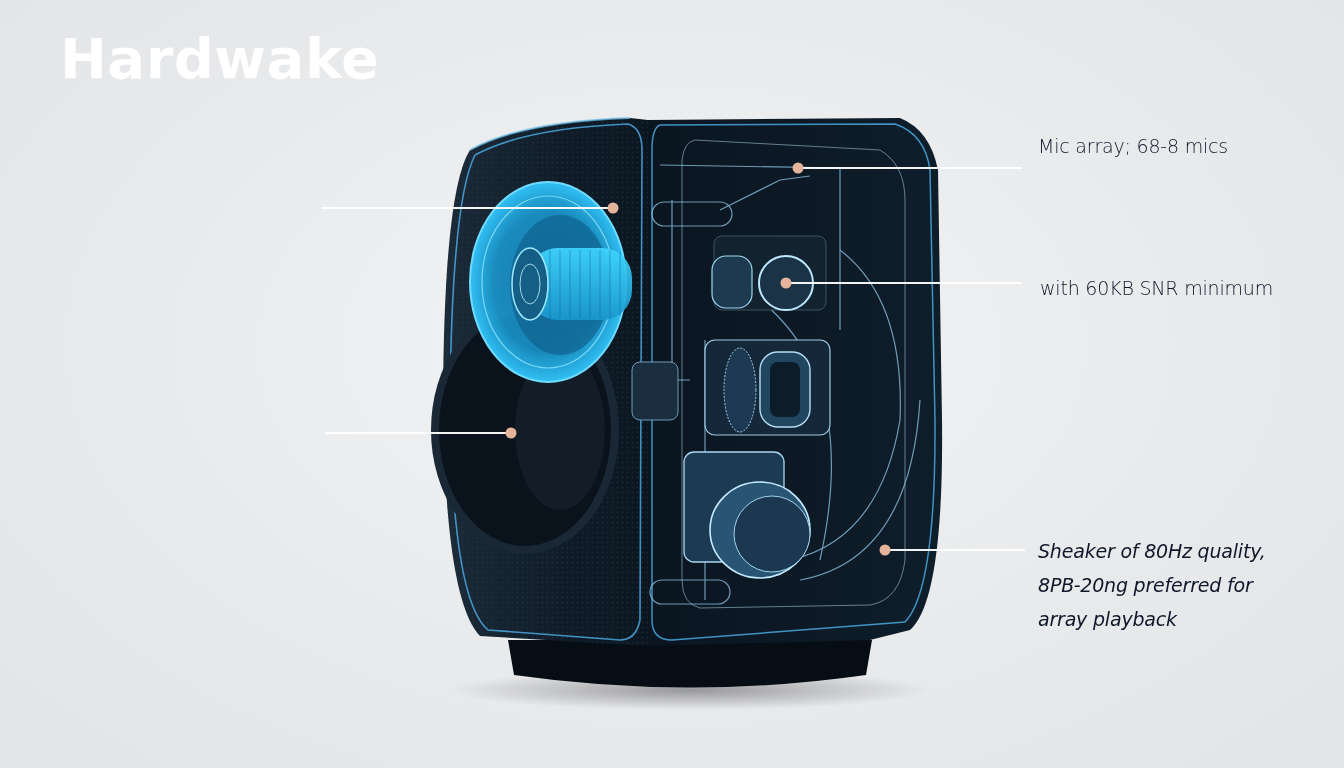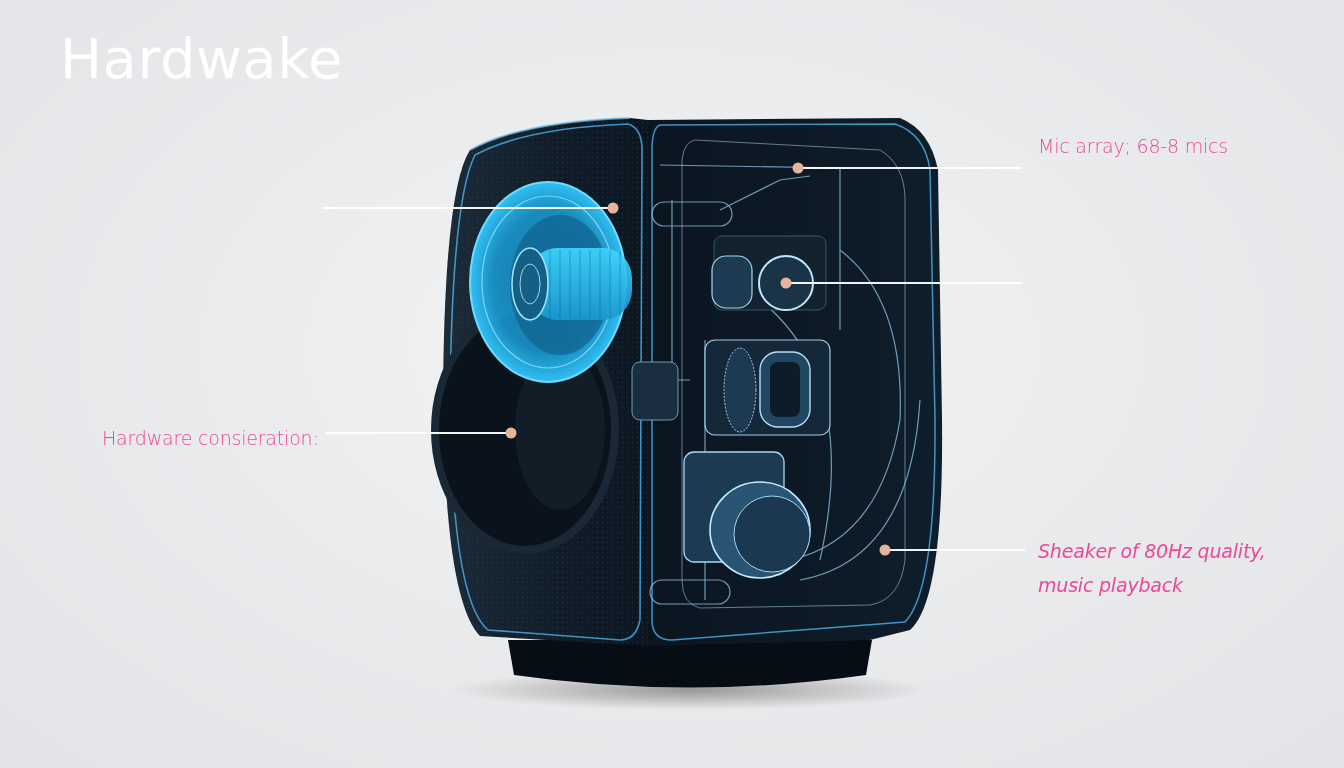--- a/index.html
+++ b/index.html
@@ -3,26 +3,26 @@
 <meta charset="utf-8">
 <style>
   html, body { margin:0; padding:0; }
   body {
     width:1344px; height:768px; overflow:hidden; position:relative;
     background: radial-gradient(ellipse at 50% 45%, #f3f4f6 0%, #e9eaec 55%, #e2e4e7 100%);
     font-family: "Liberation Sans", "DejaVu Sans", sans-serif;
   }
   .title {
     position:absolute; left:60px; top:26px;
-    font-size:56px; font-weight:400; color:#ffffff; letter-spacing:0.5px;
+    font-size:56px; font-weight:700; color:#ffffff; letter-spacing:0.5px;
     font-family: "DejaVu Sans", sans-serif;
     text-shadow: 0 0 1px rgba(0,0,0,0.05);
   }
   .label {
-    position:absolute; color:#ec4899; font-size:19px; line-height:32px;
+    position:absolute; color:#0f172a; font-size:19px; line-height:32px;
     font-family: "DejaVu Sans", sans-serif; font-weight:300; letter-spacing:-0.2px;
   }
   .label span { display:block; white-space:nowrap; }
   svg.art { position:absolute; left:0; top:0; }
 </style>
 </head>
 <body>
 
 <div class="title">Hardwake</div>
 
@@ -140,22 +140,23 @@
     <circle cx="511" cy="433" r="5.5"></circle>
     <circle cx="613" cy="208" r="5.5"></circle>
   </g>
 </svg>
 
 <div class="label" style="left:1038px; top:130px;">
   <span>Mic array;  68-8 mics</span>
 </div>
 
 <div class="label" style="left:1038px; top:272px;">
+  <span style="padding-left:2px">with 60KB SNR minimum</span>
 </div>
 
 <div class="label" style="left:1038px; top:534px; line-height:34px;font-style:italic;">
   <span>Sheaker of 80Hz quality,</span>
-  <span>music playback</span>
+  <span>8PB-20ng preferred for</span>
+  <span>array playback</span>
 </div>
 
 <div class="label" style="left:102px; top:422px;">
-  <span>Hardware consieration:</span>
 </div>
 
 </body></html>

